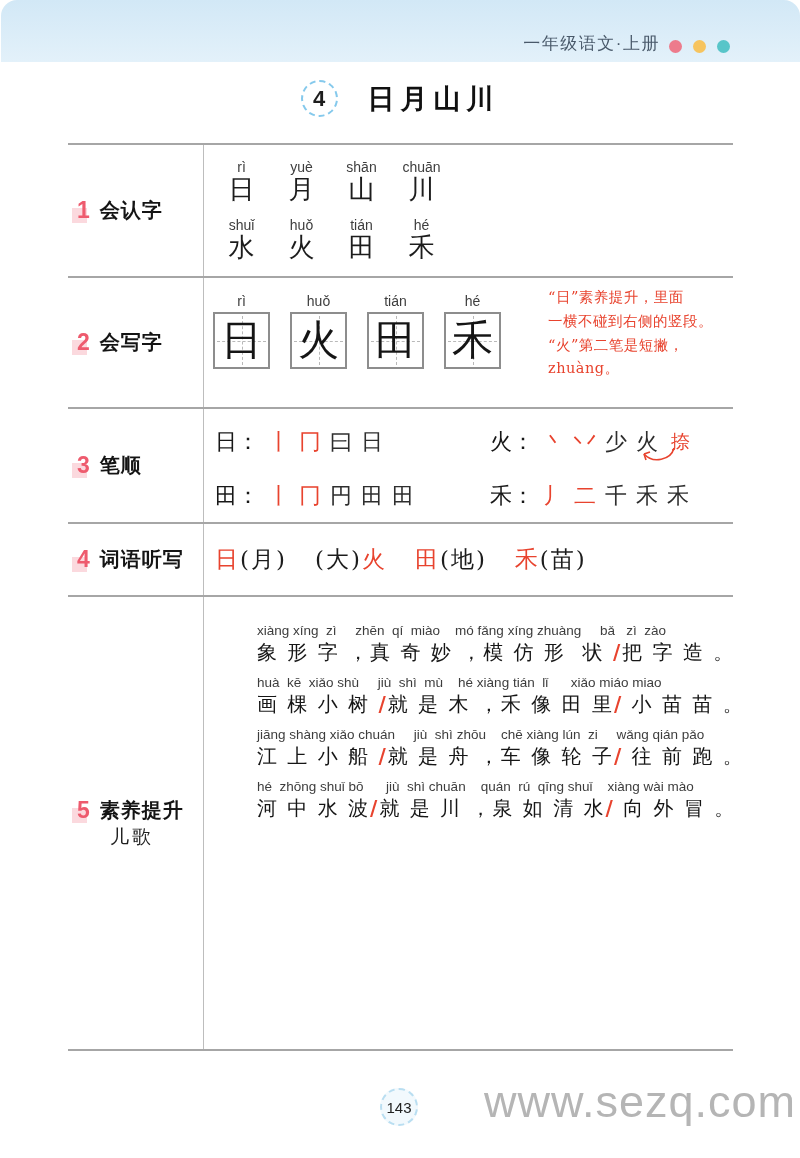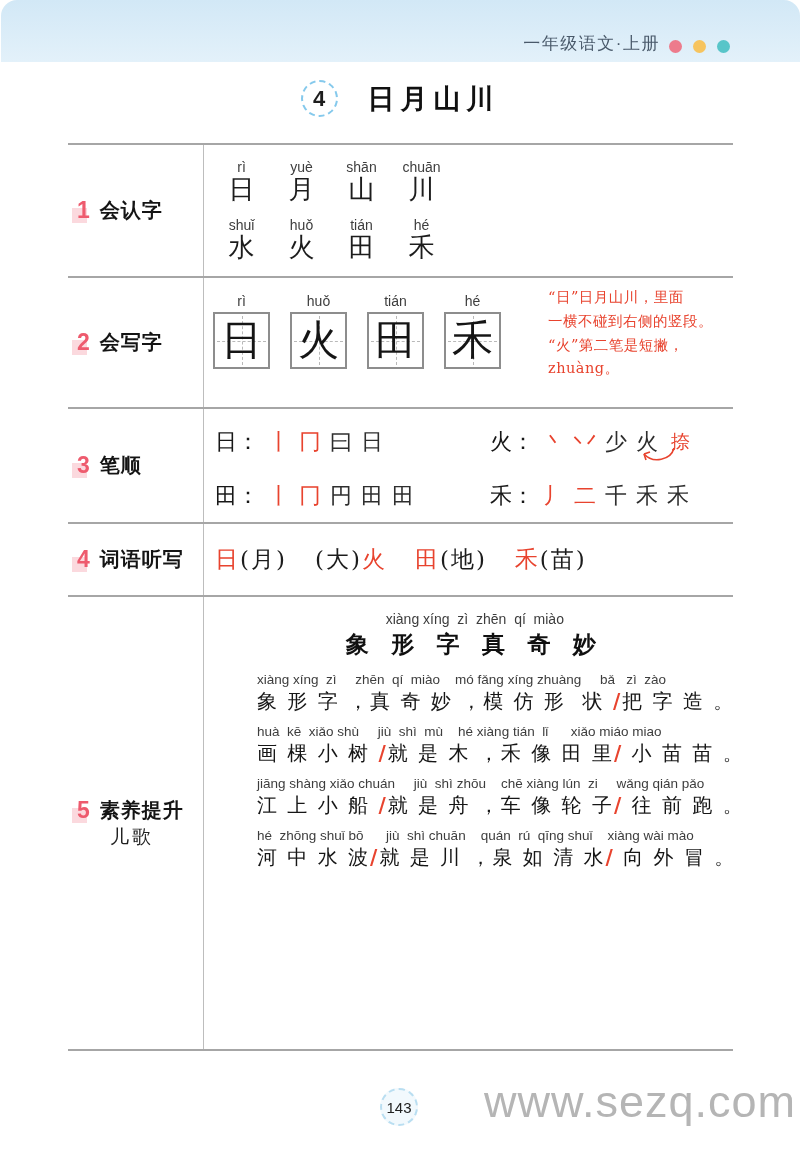--- a/index.html
+++ b/index.html
@@ -183,21 +183,21 @@
             <div class="xz-cell">
               <div class="py">hé</div>
               <div class="tianzige">
                 <i class="hl"></i>
                 <i class="vl"></i>
                 <span class="xz-zi">禾</span>
               </div>
             </div>
           </div>
         <div class="xz-note" id="xiezi-note">
-            <div class="note-line">“日”日月山川，里面</div>
+            <div class="note-line">“日”素养提升，里面</div>
             <div class="note-line">一横不碰到右侧的竖段。</div>
             <div class="note-line">“火”第二笔是短撇，</div>
             <div class="note-line">zhuàng。</div>
           </div>
       </div>
     </div>
 
     <div class="row r3">
       <div class="rowlabel">
         <div class="sec-line">
@@ -265,24 +265,20 @@
     <div class="row r5">
       <div class="rowlabel">
         <div class="sec-line">
           <span class="sec-num">5</span>
           <span class="sec-label">素养提升</span>
         </div>
         <div class="sec-sublabel">儿歌</div>
       </div>
       <div class="rowcontent">
         <div class="poem">
-          <div class="poem-title">
-            <div class="py">xiàng xíng  zì  zhēn  qí  miào</div>
-            <div class="poem-title-zi">象 形 字 真 奇 妙</div>
-          </div>
           <div id="poem-lines">
               <div class="poem-line">
                 <div class="poem-py">xiàng xíng  zì     zhēn  qí  miào    mó fǎng xíng zhuàng     bǎ   zì  zào</div>
                 <div class="poem-zi">象 形 字 ，真 奇 妙 ，模 仿 形  状 <span class="slash">/</span>把 字 造 。</div>
               </div>
               <div class="poem-line">
                 <div class="poem-py">huà  kē  xiǎo shù     jiù  shì  mù    hé xiàng tián  lǐ      xiǎo miáo miao</div>
                 <div class="poem-zi">画 棵 小 树 <span class="slash">/</span>就 是 木 ，禾 像 田 里<span class="slash">/</span> 小 苗 苗 。</div>
               </div>
               <div class="poem-line">

